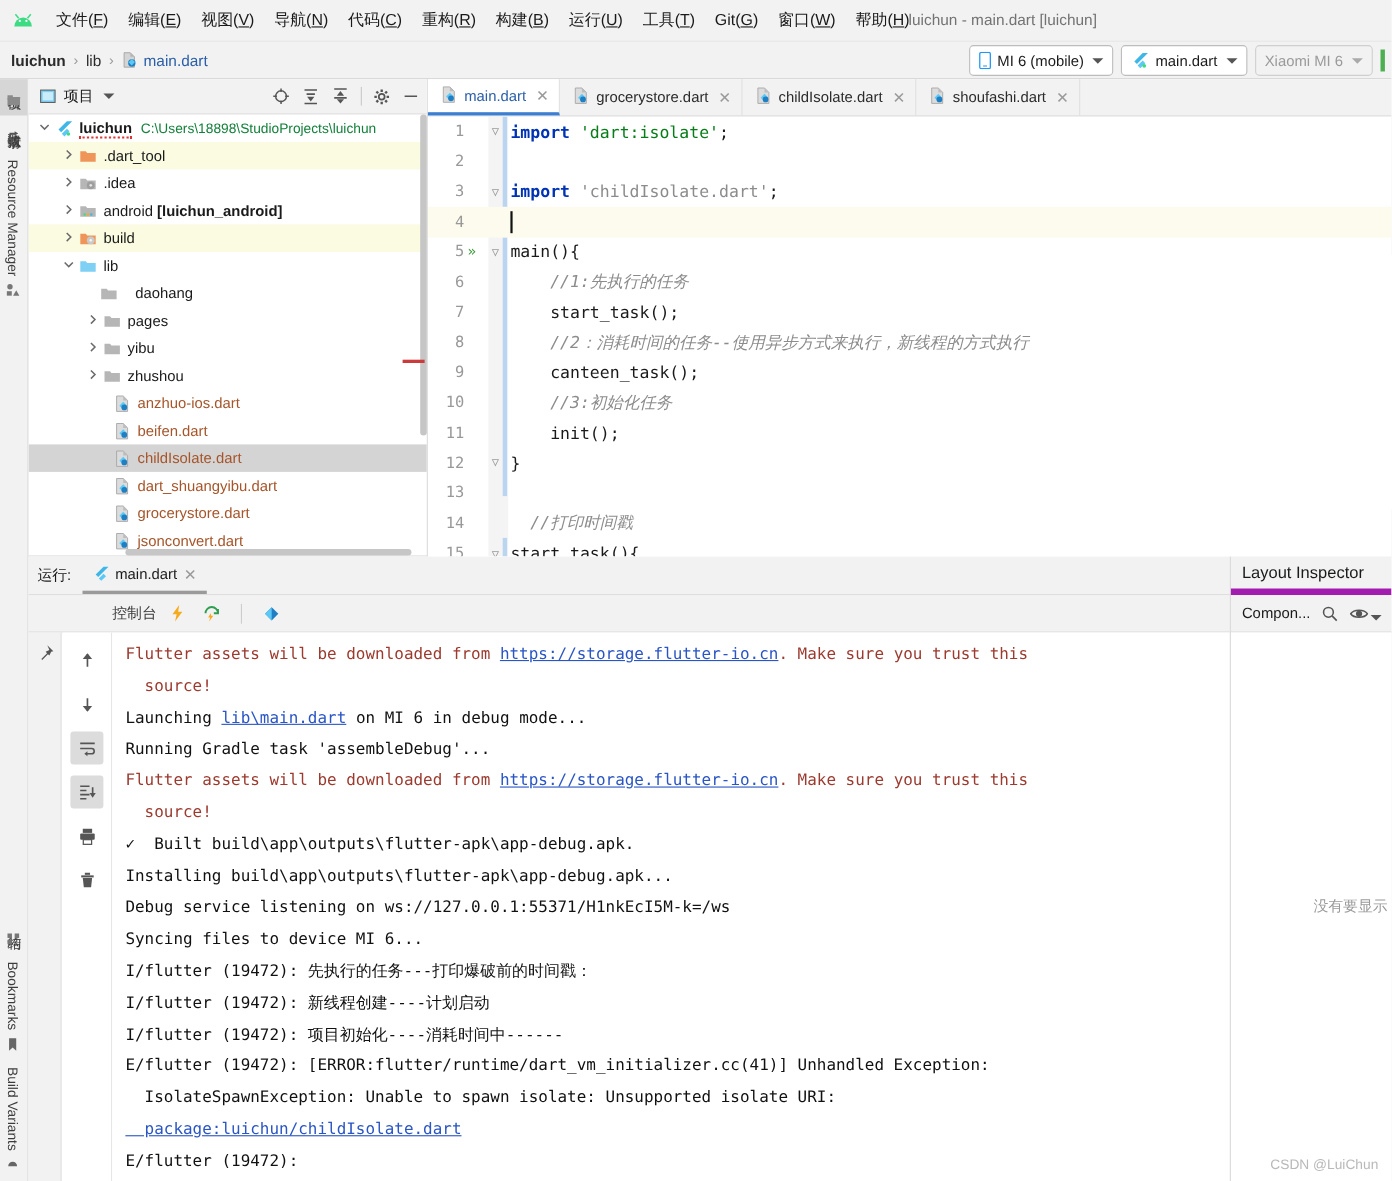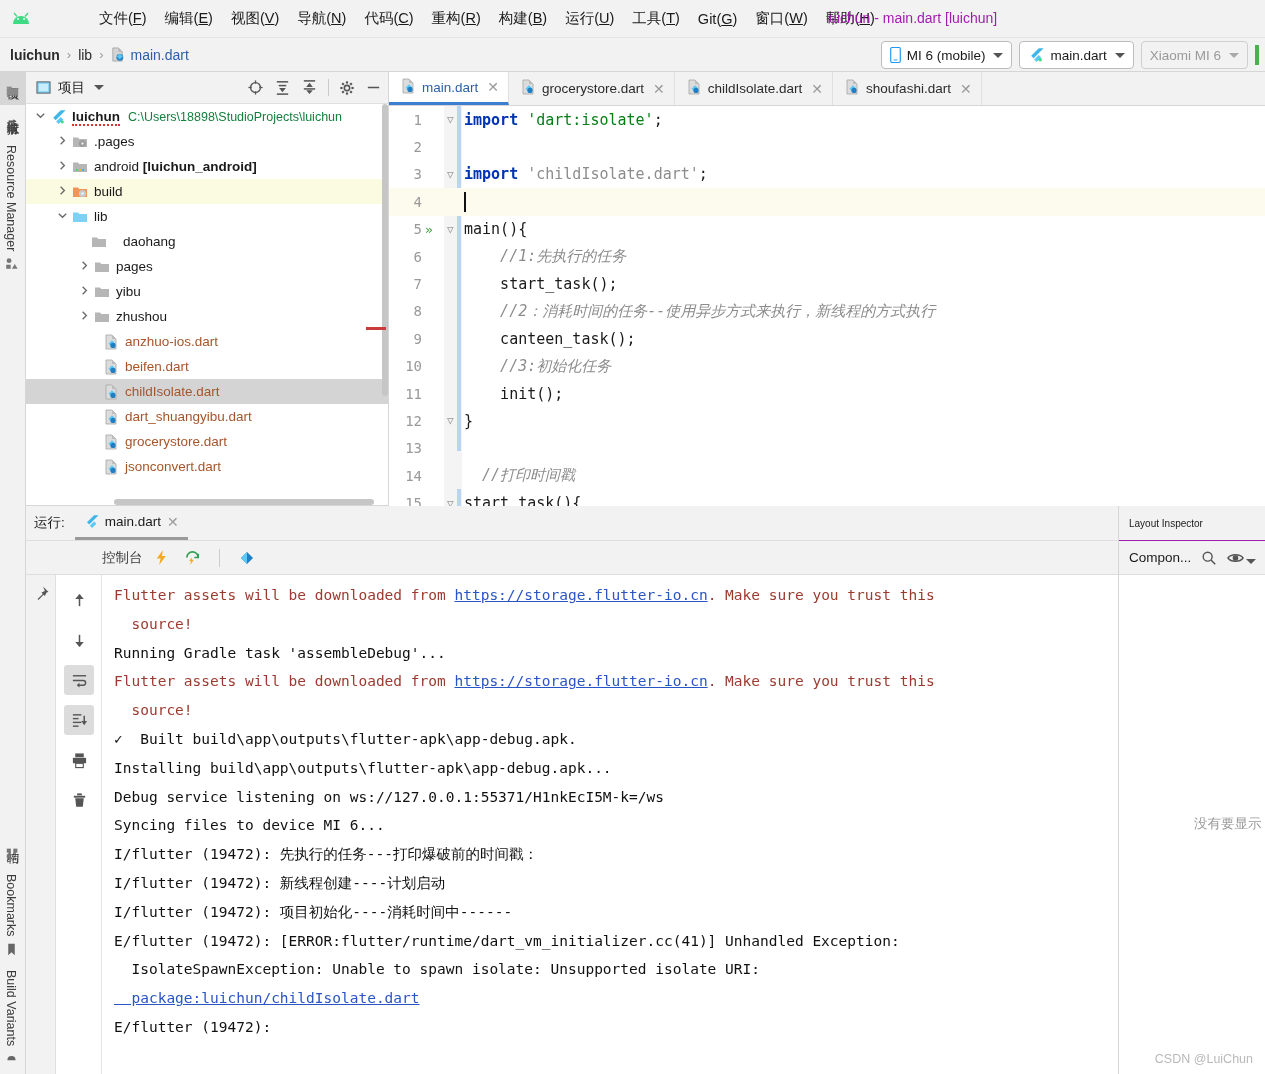--- a/index.html
+++ b/index.html
@@ -9,27 +9,27 @@
     font-size:13px;
     color:#1a1a1a;
     background:#f2f2f2;
     overflow:hidden;
   }
   .app { position:relative; width:1265px; height:1074px; background:#fff; }
 
   
   .menubar {
     height:38px; background:#f2f2f2; display:flex; align-items:center;
-    padding-left:8px; border-bottom:1px solid #e3e3e3; position:relative;gap:48px;
+    padding-left:8px; border-bottom:1px solid #e3e3e3; position:relative;
   }
   .android-logo { width:26px; height:22px; margin-right:8px; display:flex; align-items:center; justify-content:center; }
   .menu-item { padding:4px 9px; font-size:14.5px; color:#1a1a1a; white-space:nowrap; cursor:default; }
   .menu-item .mn { text-decoration:underline; }
   .win-title {
-    position:absolute; left:826px; top:10px; font-size:14px; color:#a21caf; white-space:nowrap;
+    position:absolute; left:826px; top:10px; font-size:14px; color:#737373; white-space:nowrap;
   }
 
   
   .navrow {
     height:34px; background:#f2f2f2; display:flex; align-items:center;
     padding-left:10px; border-bottom:1px solid #d6d6d6; position:relative;
   }
   .crumb { font-size:14px; color:#2b2b2b; display:flex; align-items:center; }
   .crumb.bold { font-weight:bold; }
   .crumb.link { color:#2b5fa8; }
@@ -147,21 +147,21 @@
     position:absolute; left:76px; top:69px; right:147px; bottom:0; background:#fff;
     font-family:"DejaVu Sans Mono", monospace; font-size:14.5px; overflow:hidden; padding-top:6px;
   }
   .cl { height:28.8px; line-height:28.8px; white-space:pre; padding-left:12px; }
   .c-red { color:#9c3a2f; }
   .c-link { color:#2a55c4; text-decoration:underline; }
   .c-blk { color:#111; }
 
   
   .inspector { position:absolute; right:0; top:506px; width:147px; bottom:0; background:#fff; border-left:1px solid #d6d6d6; }
-  .insp-title { height:35px; display:flex; align-items:center; padding-left:10px; font-size:10px; background:#f2f2f2; border-bottom:1px solid #a21caf; }
+  .insp-title { height:35px; display:flex; align-items:center; padding-left:10px; font-size:15px; background:#f2f2f2; border-bottom:6px solid #a21caf; }
   .insp-sub { height:34px; display:flex; align-items:center; padding-left:10px; gap:10px; font-size:13.5px; background:#f2f2f2; border-bottom:1px solid #dedede; }
   .insp-body { position:relative; height:calc(100% - 69px); background:#fff; }
   .insp-empty { position:absolute; top:240px; left:75px; color:#9a9a9a; font-size:13.5px; white-space:nowrap; }
 
   .watermark { position:absolute; right:12px; bottom:8px; color:#b9b9b9; font-size:12.5px; }
 </style>
 </head>
 <body>
 
 <div class="app">
@@ -353,30 +353,39 @@
               <path d="M3 5 l4 4 4-4" fill="none" stroke="#6b6b6b" stroke-width="1.5"></path>
             </svg></span>
           <span class="ticon"><svg viewBox="0 0 16 16" width="16" height="16">
               <path d="M10.8 1.2 3.2 8.8l2.4 2.4 10-10z" fill="#3fb6e8"></path>
               <path d="M10.8 8.0 6.2 12.6l2.4 2.4 4.6-4.6z" fill="#5bc8f5"></path>
               <circle cx="12.2" cy="12.8" r="1.6" fill="#3ddc84"></circle>
             </svg></span>
           <span class="tlabel b"><span class="squiggle">luichun</span></span>
           <span class="tpath">C:\Users\18898\StudioProjects\luichun</span>
         </div>
+        <div class="trow hl-yellow" style="padding-left: 30px;">
+          <span><svg class="tarrow" viewBox="0 0 14 14">
+              <path d="M5 3 l4 4 -4 4" fill="none" stroke="#6b6b6b" stroke-width="1.5"></path>
+            </svg></span>
+          <span class="ticon"><svg viewBox="0 0 16 16" width="16" height="16">
+              <path d="M1 3.5h5l1.3 1.6H15V13H1z" fill="#f0955a"></path>
+            </svg></span>
+          <span class="tlabel">.dart_tool</span>
+        </div>
         <div class="trow" style="padding-left: 30px;">
           <span><svg class="tarrow" viewBox="0 0 14 14">
               <path d="M5 3 l4 4 -4 4" fill="none" stroke="#6b6b6b" stroke-width="1.5"></path>
             </svg></span>
           <span class="ticon"><svg viewBox="0 0 16 16" width="16" height="16">
               <path d="M1 3.5h5l1.3 1.6H15V13H1z" fill="#b6b6b6"></path>
               <circle cx="10.5" cy="9.5" r="3.6" fill="#9e9e9e"></circle>
               <circle cx="10.5" cy="9.5" r="1.2" fill="#e5e5e5"></circle>
             </svg></span>
-          <span class="tlabel">.pages</span>
+          <span class="tlabel">.idea</span>
         </div>
         <div class="trow" style="padding-left: 30px;">
           <span><svg class="tarrow" viewBox="0 0 14 14">
               <path d="M5 3 l4 4 -4 4" fill="none" stroke="#6b6b6b" stroke-width="1.5"></path>
             </svg></span>
           <span class="ticon"><svg viewBox="0 0 16 16" width="16" height="16">
               <path d="M1 3.5h5l1.3 1.6H15V13H1z" fill="#b6b6b6"></path>
               <rect x="4" y="10" width="2" height="2" fill="#3ddc84"></rect>
               <rect x="7" y="10" width="2" height="2" fill="#f5ab1c"></rect>
               <rect x="10" y="10" width="2" height="2" fill="#3fb6e8"></rect>
@@ -731,20 +740,21 @@
             <rect x="6.5" y="1.5" width="5" height="2" fill="#555"></rect>
             <rect x="3" y="4" width="12" height="2" fill="#555"></rect>
             <path d="M4.5 6.5h9l-1 9h-7z" fill="#555"></path>
           </svg>
         </span>
     </div>
 
     <div class="console" id="console-output">
         <div class="cl"><span class="c-red">Flutter assets will be downloaded from </span><span class="c-link">https://storage.flutter-io.cn</span><span class="c-red">. Make sure you trust this</span></div>
         <div class="cl"><span class="c-red">  source!</span></div>
+        <div class="cl"><span class="c-blk">Launching </span><span class="c-link">lib\main.dart</span><span class="c-blk"> on MI 6 in debug mode...</span></div>
         <div class="cl"><span class="c-blk">Running Gradle task 'assembleDebug'...</span></div>
         <div class="cl"><span class="c-red">Flutter assets will be downloaded from </span><span class="c-link">https://storage.flutter-io.cn</span><span class="c-red">. Make sure you trust this</span></div>
         <div class="cl"><span class="c-red">  source!</span></div>
         <div class="cl"><span class="c-blk">✓  Built build\app\outputs\flutter-apk\app-debug.apk.</span></div>
         <div class="cl"><span class="c-blk">Installing build\app\outputs\flutter-apk\app-debug.apk...</span></div>
         <div class="cl"><span class="c-blk">Debug service listening on ws://127.0.0.1:55371/H1nkEcI5M-k=/ws</span></div>
         <div class="cl"><span class="c-blk">Syncing files to device MI 6...</span></div>
         <div class="cl"><span class="c-blk">I/flutter (19472): 先执行的任务---打印爆破前的时间戳：</span></div>
         <div class="cl"><span class="c-blk">I/flutter (19472): 新线程创建----计划启动</span></div>
         <div class="cl"><span class="c-blk">I/flutter (19472): 项目初始化----消耗时间中------</span></div>

